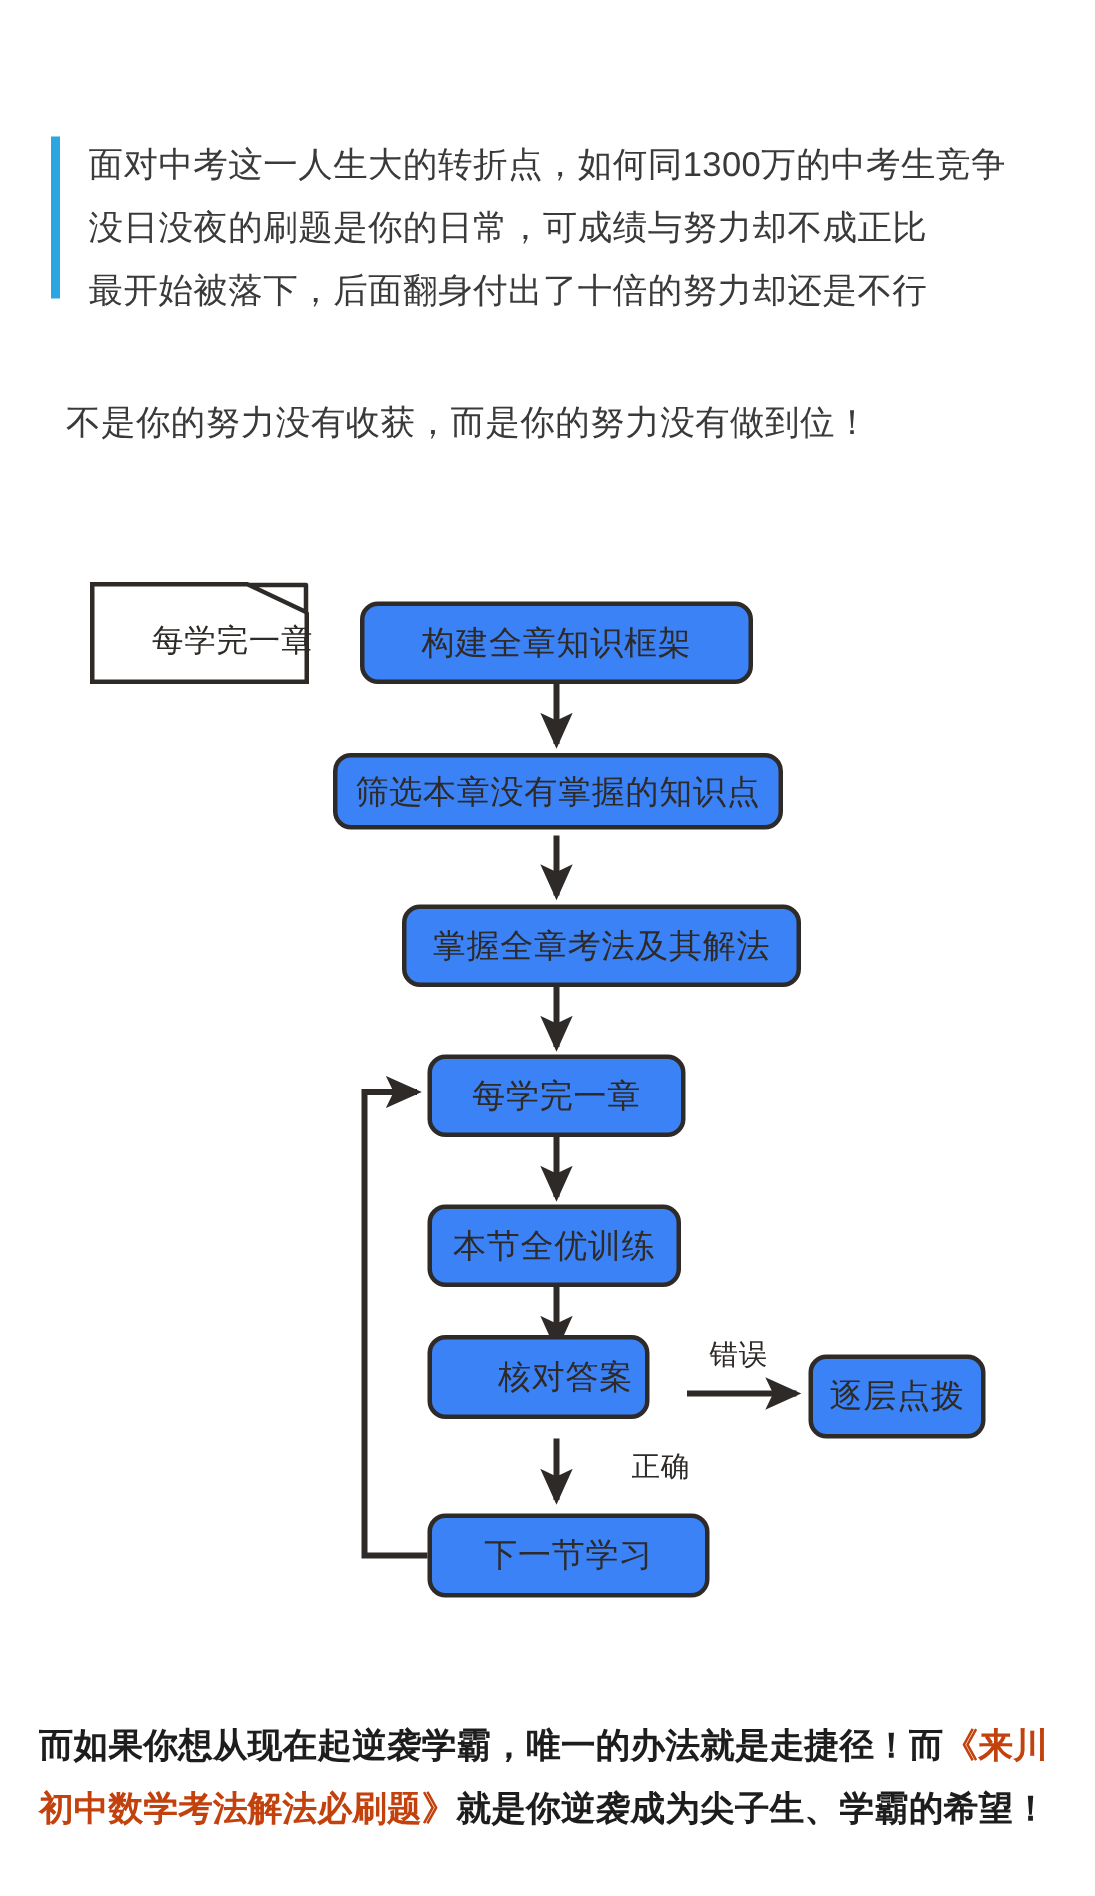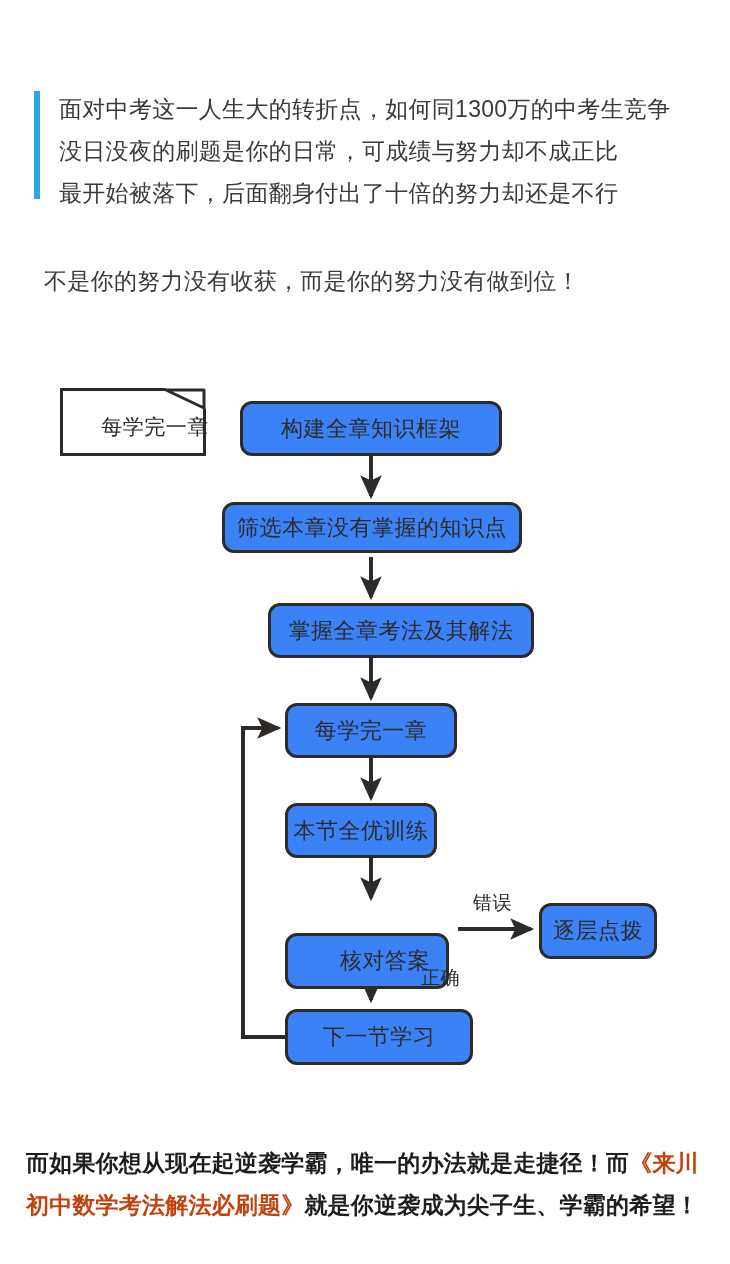--- a/index.html
+++ b/index.html
@@ -211,25 +211,25 @@
   </div>
 
   <div class="flow-node" style="left:238px; top:233px; width:266px; height:55px;margin-left:30px;">
     <span>掌握全章考法及其解法</span>
   </div>
 
   <div class="flow-node" style="left:285px; top:333px; width:172px; height:55px;">
     <span>每学完一章</span>
   </div>
 
-  <div class="flow-node" style="left:285px; top:433px; width:152px; height:55px;">
+  <div class="flow-node" style="left:285px; top:433px; width:169px; height:55px;">
     <span>本节全优训练</span>
   </div>
 
-  <div class="flow-node" style="left:285px; top:563px; width:164px; height:56px;padding-left:36px;">
+  <div class="flow-node" style="left:285px; top:520px; width:148px; height:56px;padding-left:36px;">
     <span>核对答案</span>
   </div>
 
   <div class="flow-node" style="left:539px; top:533px; width:118px; height:56px;">
     <span>逐层点拨</span>
   </div>
 
   <div class="flow-node" style="left:285px; top:639px; width:188px; height:56px;">
     <span>下一节学习</span>
   </div>

